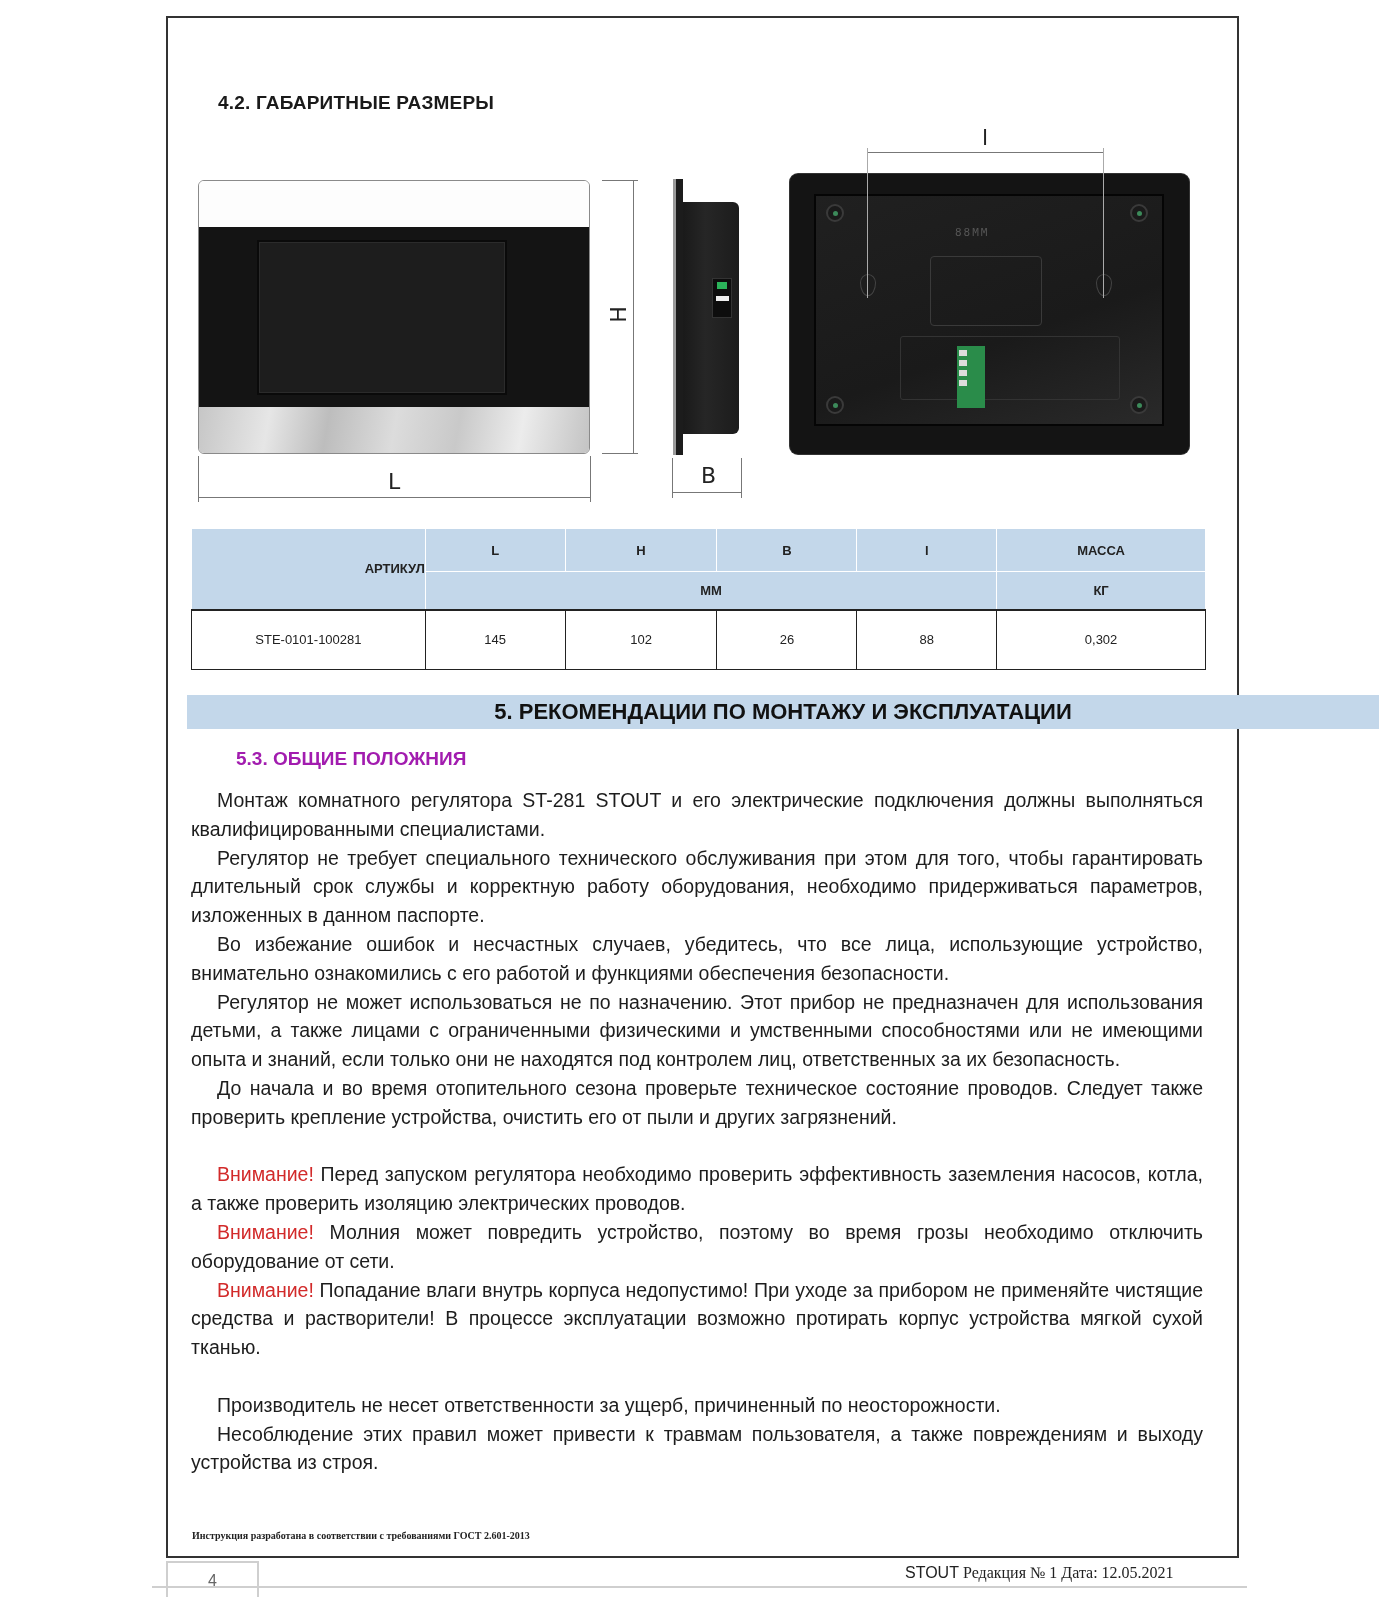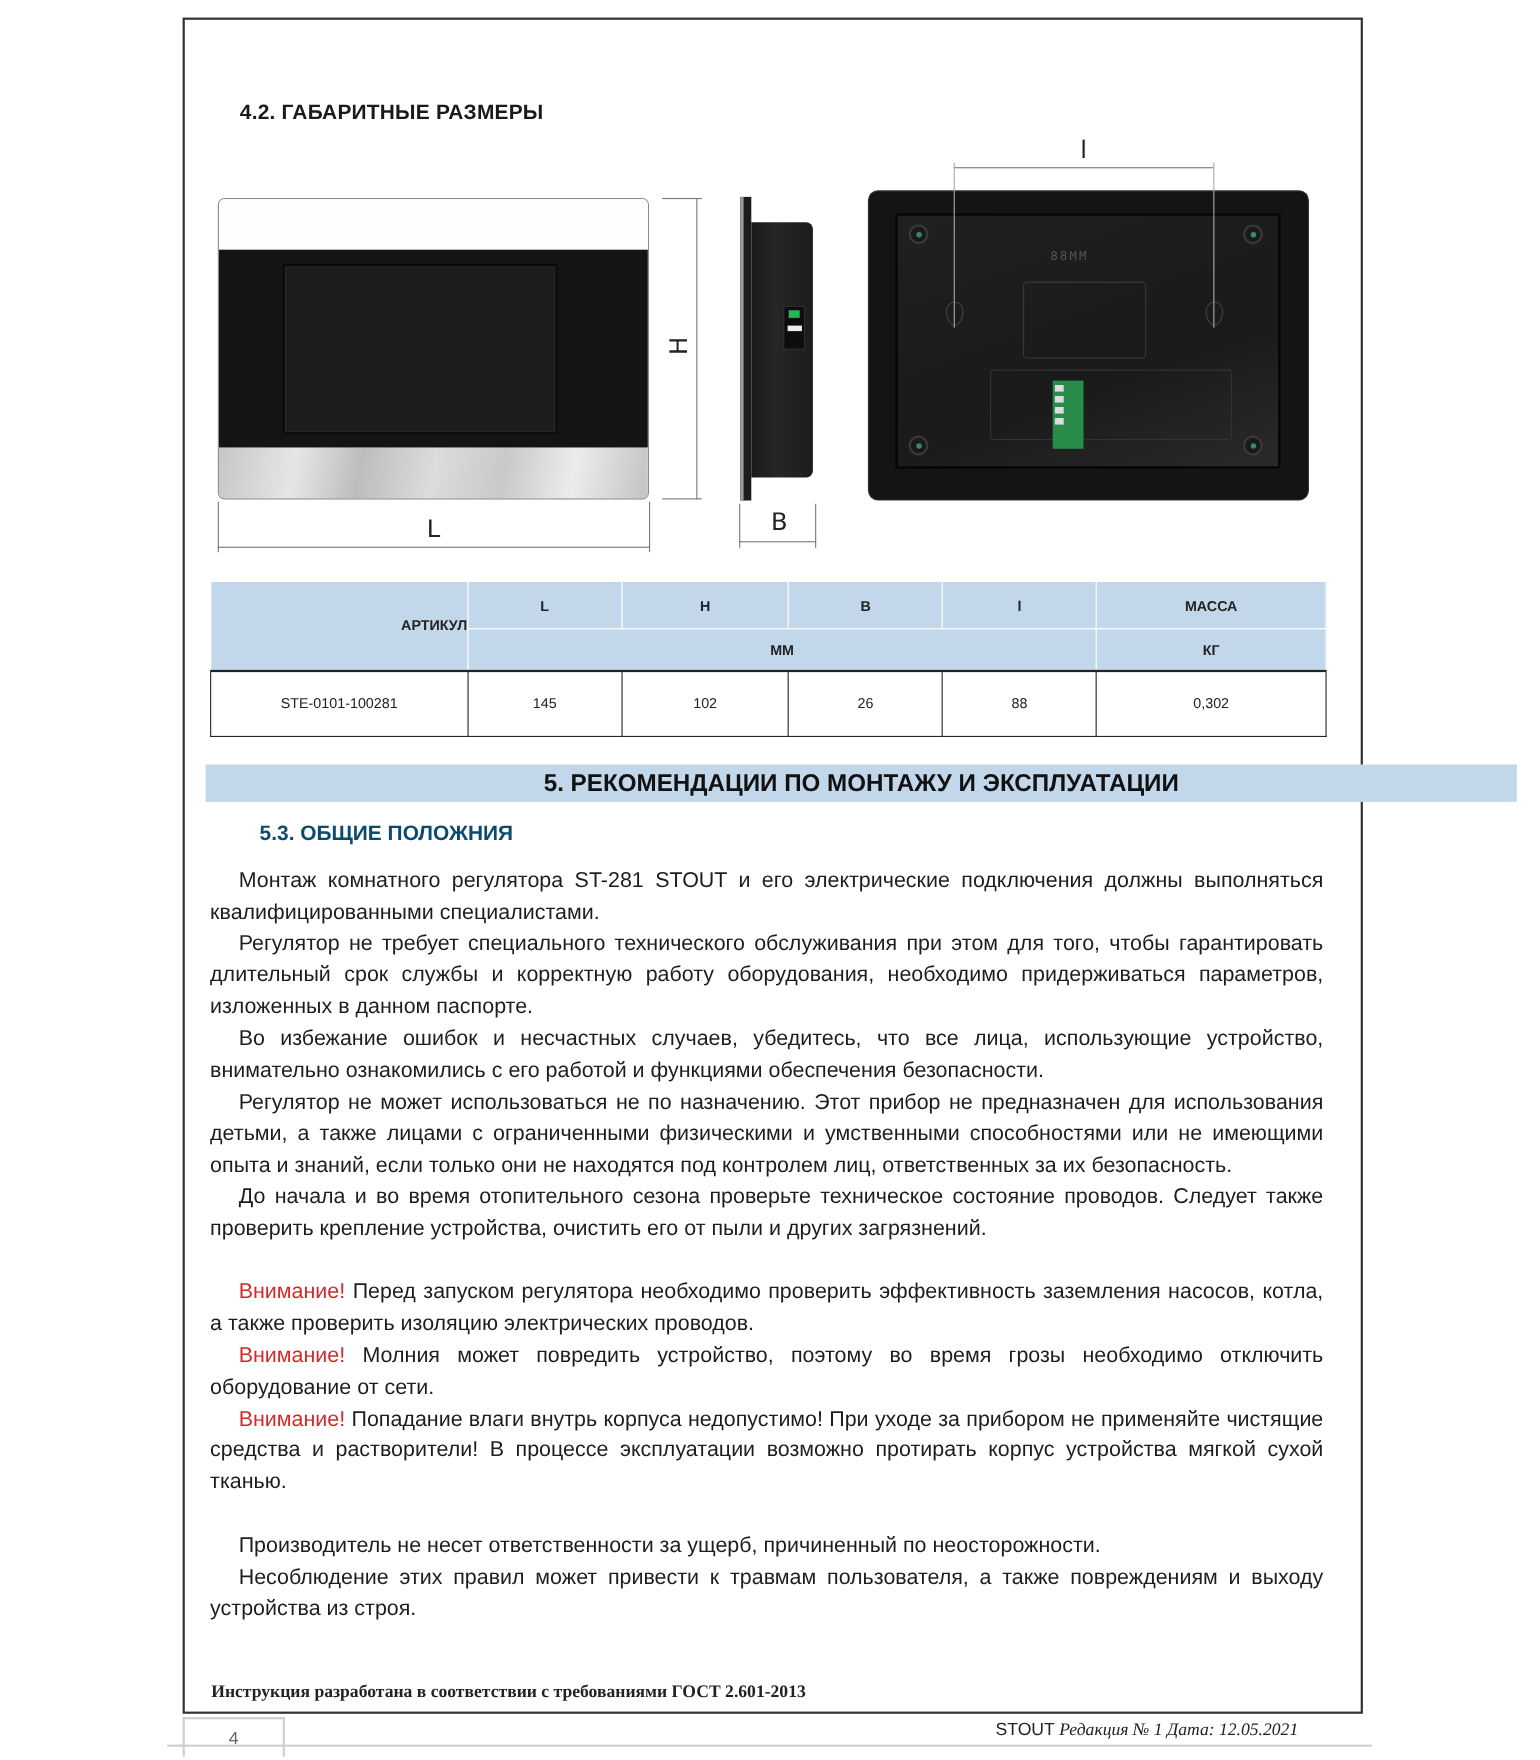--- a/index.html
+++ b/index.html
@@ -43,33 +43,33 @@
   
   .dims-table { position: absolute; left: 191px; top: 528px; width: 1015px; border-collapse: collapse; font-size: 13px; }
   .dims-table td { text-align: center; vertical-align: middle; }
   .dims-table .hd { background: #c3d7ea; font-weight: bold; color: #222; border: 1px solid #ffffff; }
   .dims-table .hd-row1 td { height: 43px; }
   .dims-table .hd-row2 td { height: 38px; }
   .dims-table .data-row td { height: 60px; border: 1px solid #222; color: #222; background: #fff; }
   .dims-table .data-row { border-top: 2px solid #222; }
 
   .sec5-bar { position: absolute; left: 187px; top: 695px; width: 1192px; height: 34px; background: #c3d7ea; display: flex; align-items: center; justify-content: center; font-size: 22px; font-weight: bold; color: #111; }
-  .h53 { position: absolute; left: 236px; top: 748px; font-size: 19px; font-weight: bold; color: #0c4a6e; text-align: right; }
+  .h53 { position: absolute; left: 236px; top: 748px; font-size: 19px; font-weight: bold; color: #a21caf; text-align: right; }
 
   .body-text { position: absolute; left: 191px; top: 786px; width: 1012px; font-size: 19.5px; line-height: 28.8px; color: #1d1d1d; text-align: justify; }
   .body-text p { text-indent: 26px; }
   .body-text .gap { height: 28.8px; }
   .warn { color: #d22a2a; }
 
-  .footer-note { position: absolute; left: 192px; top: 1530px; font-family: "Liberation Serif", serif; font-weight: bold; font-size: 16px; color: #222; }
+  .footer-note { position: absolute; left: 192px; top: 1530px; font-family: "Liberation Serif", serif; font-weight: bold; font-size: 10px; color: #222; }
   .page-tab { position: absolute; left: 166px; top: 1561px; width: 93px; height: 36px; border: 2px solid #cfcfcf; border-bottom: none; text-align: center; padding-top: 9px; font-size: 16px; color: #666; }
   .footer-line { position: absolute; left: 152px; top: 1586px; width: 1095px; height: 2px; background: #cfcfcf; }
   .footer-right { position: absolute; left: 905px; top: 1564px; font-size: 16px; color: #222; }
   .footer-right .brand { font-family: "Liberation Sans", sans-serif; }
-  .footer-right .rev { font-family: "Liberation Serif", serif; font-style: italic; }
+  .footer-right .rev { font-family: "Liberation Serif", serif; }
 </style>
 </head>
 <body>
 
 <div class="page-frame"></div>
 
 <div class="h42">4.2. ГАБАРИТНЫЕ РАЗМЕРЫ</div>
 
 <div>
   <div class="front">

